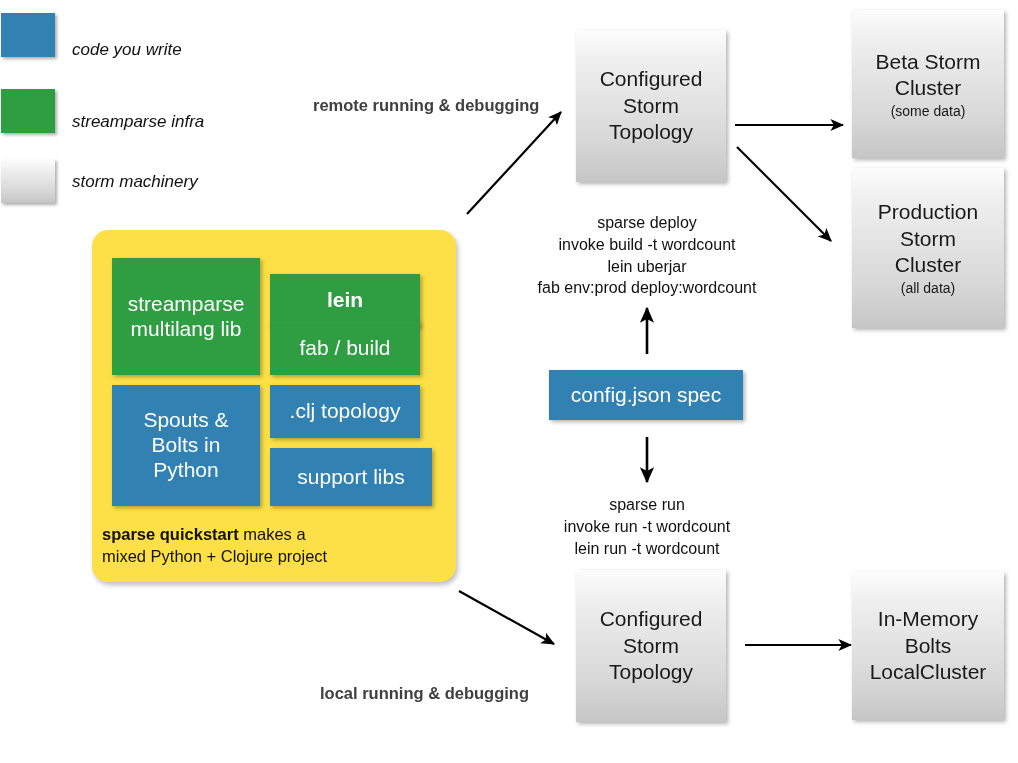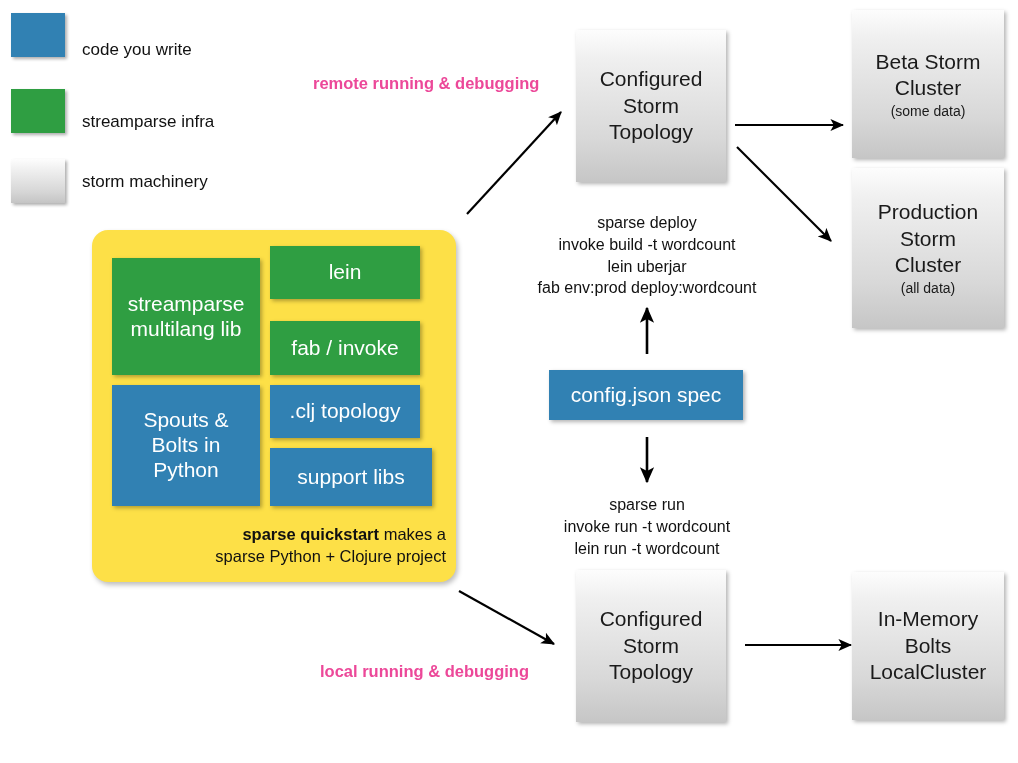--- a/index.html
+++ b/index.html
@@ -75,42 +75,43 @@
     background: linear-gradient(to bottom, #fdfdfd 0%, #f2f2f2 20%, #d6d6d6 75%, #c4c4c4 100%);
   }
 
   
   #quickstart-container {
     background: #fde047;
     border-radius: 16px;
     box-shadow: 2px 3px 5px rgba(0,0,0,0.26);
   }
   .caption {
-    text-align: right;
+    text-align: left;
     font-size: 16.5px;
     line-height: 1.33;
     color: #111111;
   }
   .caption b { font-weight: bold; }
 
   
   .cmd {
     text-align: center;
     font-size: 16px;
     line-height: 1.36;
     color: #111111;
     white-space: nowrap;
   }
 
   
   .annot {
     font-weight: bold;
     font-size: 16.5px;
-    color: #ec4899;
+    color: #404040;
     white-space: nowrap;
+    margin-top: 22px;
   }
 
   
   #arrow-layer {
     position: absolute;
     left: 0; top: 0;
     width: 1018px;
     height: 763px;
     pointer-events: none;
   }
@@ -135,54 +136,54 @@
 
     <line x1="647" y1="354" x2="647" y2="308" stroke="#000000" stroke-width="2.6" marker-end="url(#ah)"></line>
 
     <line x1="647" y1="437" x2="647" y2="482" stroke="#000000" stroke-width="2.6" marker-end="url(#ah)"></line>
 
     <line x1="459" y1="591" x2="554" y2="644" stroke="#000000" stroke-width="2.2" marker-end="url(#ah)"></line>
 
     <line x1="745" y1="645" x2="851" y2="645" stroke="#000000" stroke-width="2.2" marker-end="url(#ah)"></line>
   </svg>
 
-  <div class="abs" style="left:11px; top:13px; width:270px; height:185px;">
+  <div class="abs" style="left:1px; top:13px; width:270px; height:185px;font-style:italic;">
 
     <div class="abs legend-swatch" style="left:0px; top:0px; background:#3181b3;"></div>
     <div class="abs legend-label" style="left:71px; top:28px;">code you write</div>
 
     <div class="abs legend-swatch" style="left:0px; top:76px; background:#2f9e42;"></div>
     <div class="abs legend-label" style="left:71px; top:100px;">streamparse infra</div>
 
     <div class="abs legend-swatch storm-swatch" style="left:0px; top:146px;"></div>
     <div class="abs legend-label" style="left:71px; top:160px;">storm machinery</div>
   </div>
 
   <div class="abs" id="quickstart-container" style="left:92px; top:230px; width:364px; height:352px;">
 
     <div class="abs blk green" style="left:20px; top:28px; width:148px; height:117px; white-space:pre-line;">streamparse
 multilang lib</div>
 
-    <div class="abs blk green" style="left:178px; top:16px; width:150px; height:53px;">lein</div>
-
-    <div class="abs blk green" style="left:178px; top:91px; width:150px; height:54px;">fab / invoke</div>
+    <div class="abs blk green" style="left:178px; top:44px; width:150px; height:53px;font-weight:bold;">lein</div>
+
+    <div class="abs blk green" style="left:178px; top:91px; width:150px; height:54px;">fab / build</div>
 
     <div class="abs blk blue" style="left:20px; top:155px; width:148px; height:121px; white-space:pre-line;">Spouts &amp;
 Bolts in
 Python</div>
 
     <div class="abs blk blue" style="left:178px; top:155px; width:150px; height:53px;">.clj topology</div>
 
     <div class="abs blk blue" style="left:178px; top:218px; width:162px; height:58px;">support libs</div>
 
     <div class="abs caption" style="left:10px; top:294px; width:344px;">
       <div>
         <b>sparse quickstart</b><span> makes a</span>
       </div>
-      <div>sparse Python + Clojure project</div>
+      <div>mixed Python + Clojure project</div>
     </div>
   </div>
 
   <div class="abs annot" style="left:313px; top:74px;">remote running &amp; debugging</div>
 
   <div class="abs annot" style="left:320px; top:662px;">local running &amp; debugging</div>
 
   <div class="abs storm-box" style="left:576px; top:30px; width:150px; height:152px;">
     <div class="main" style="white-space:pre-line;">Configured
 Storm

